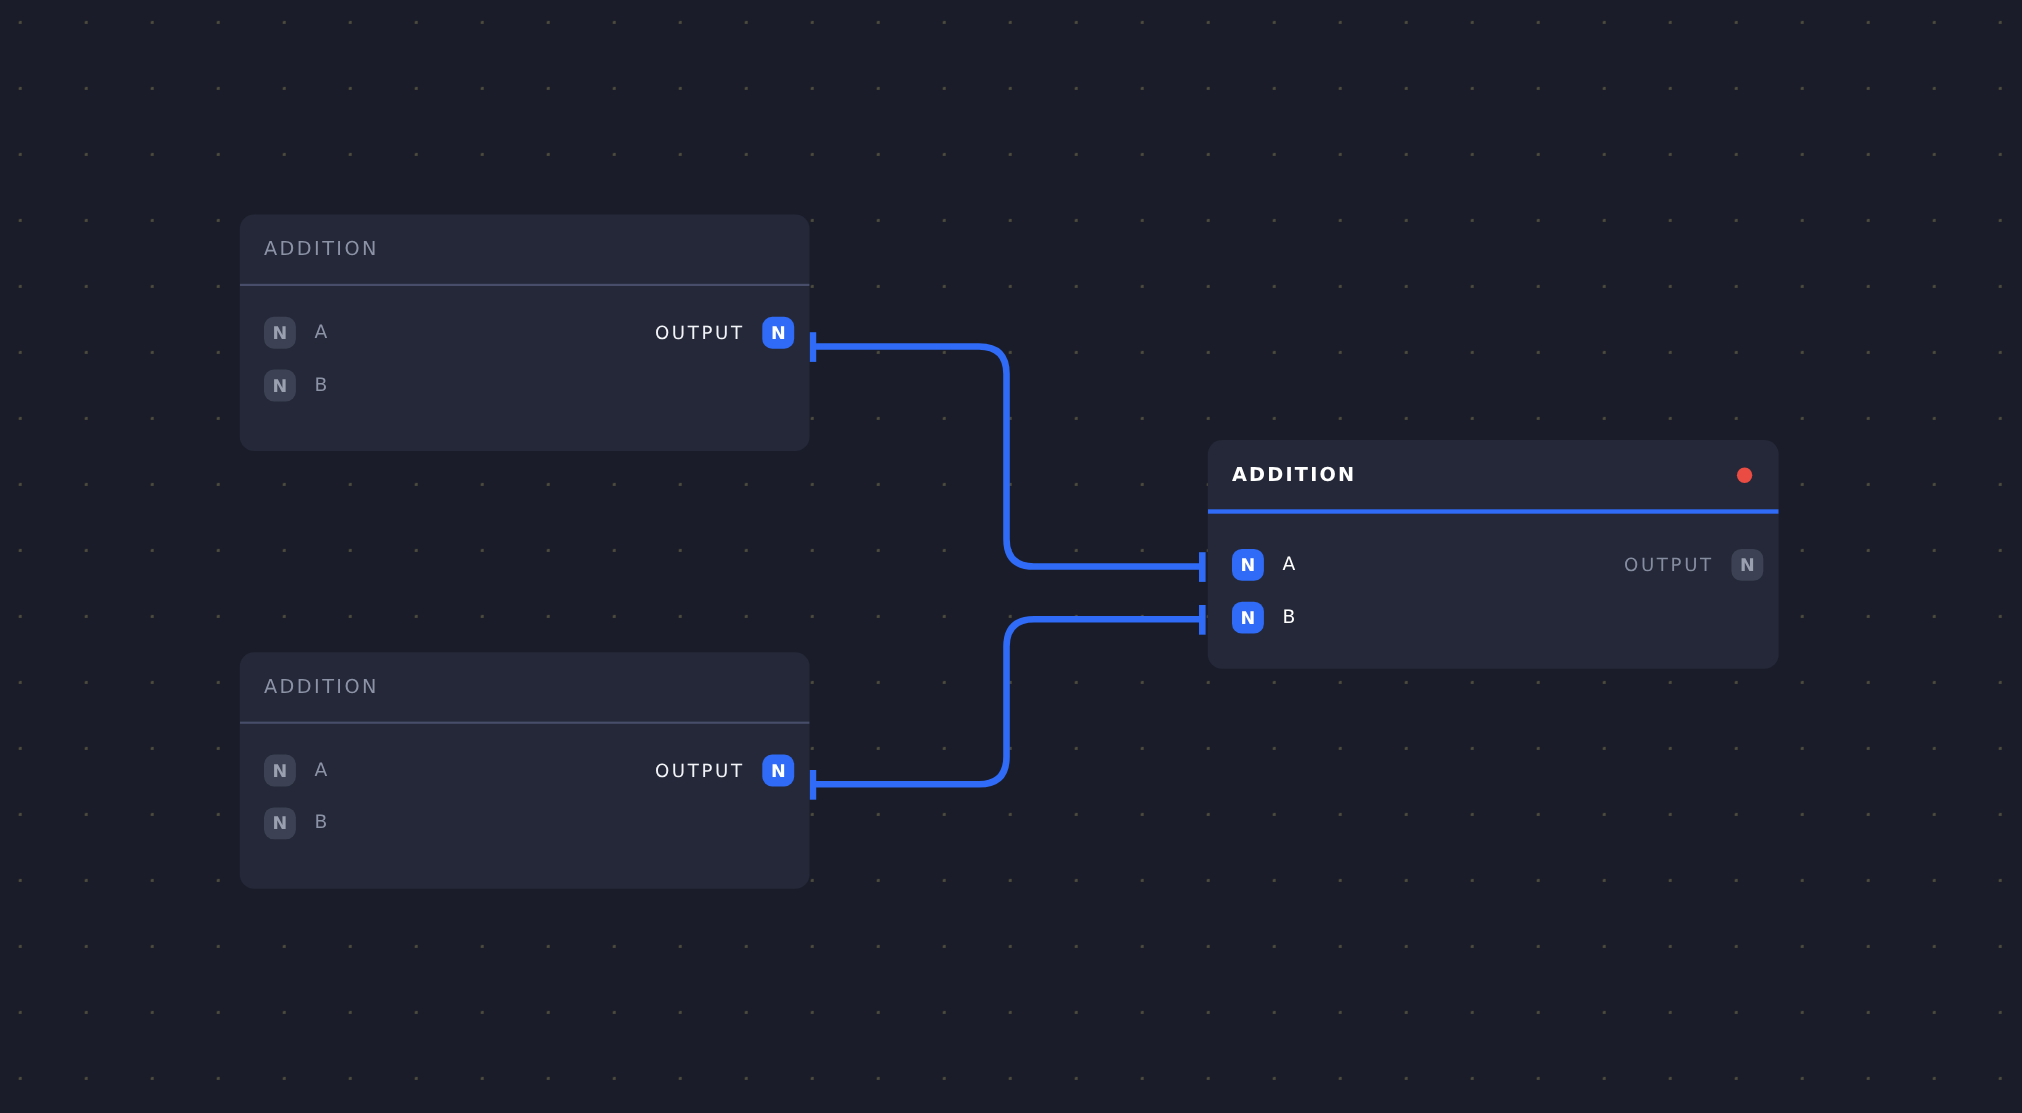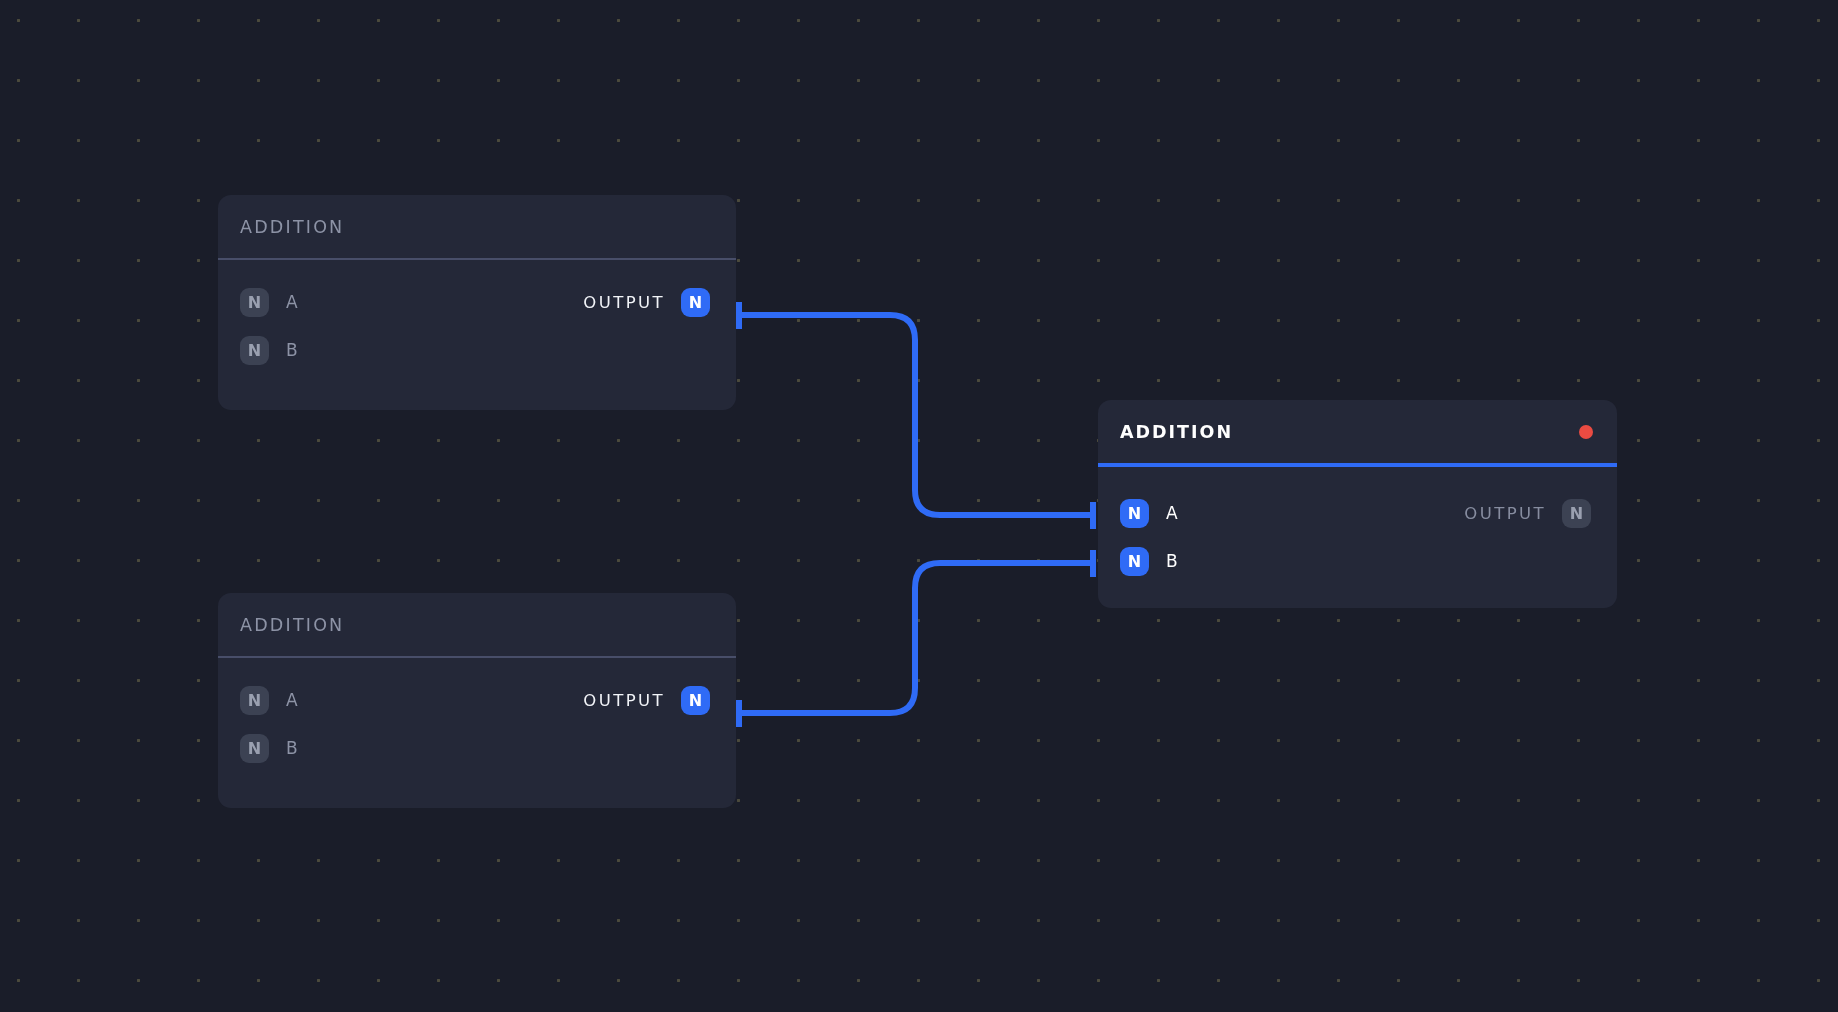--- a/index.html
+++ b/index.html
@@ -70,21 +70,21 @@
   .port-label{
     margin-left:17px;
     font-size:17px;
     color:#8d93a6;
     letter-spacing:.3px;
   }
   .node.selected .port-label{color:#ffffff;}
 
   .out-row{
     position:absolute;
-    right:26px;
+    right:14px;
     display:flex;align-items:center;
     height:48px;
   }
   .out-label{
     font-size:16.5px;
     letter-spacing:2.4px;
     color:#f2f4f8;
     margin-right:16px;
     white-space:nowrap;
   }

